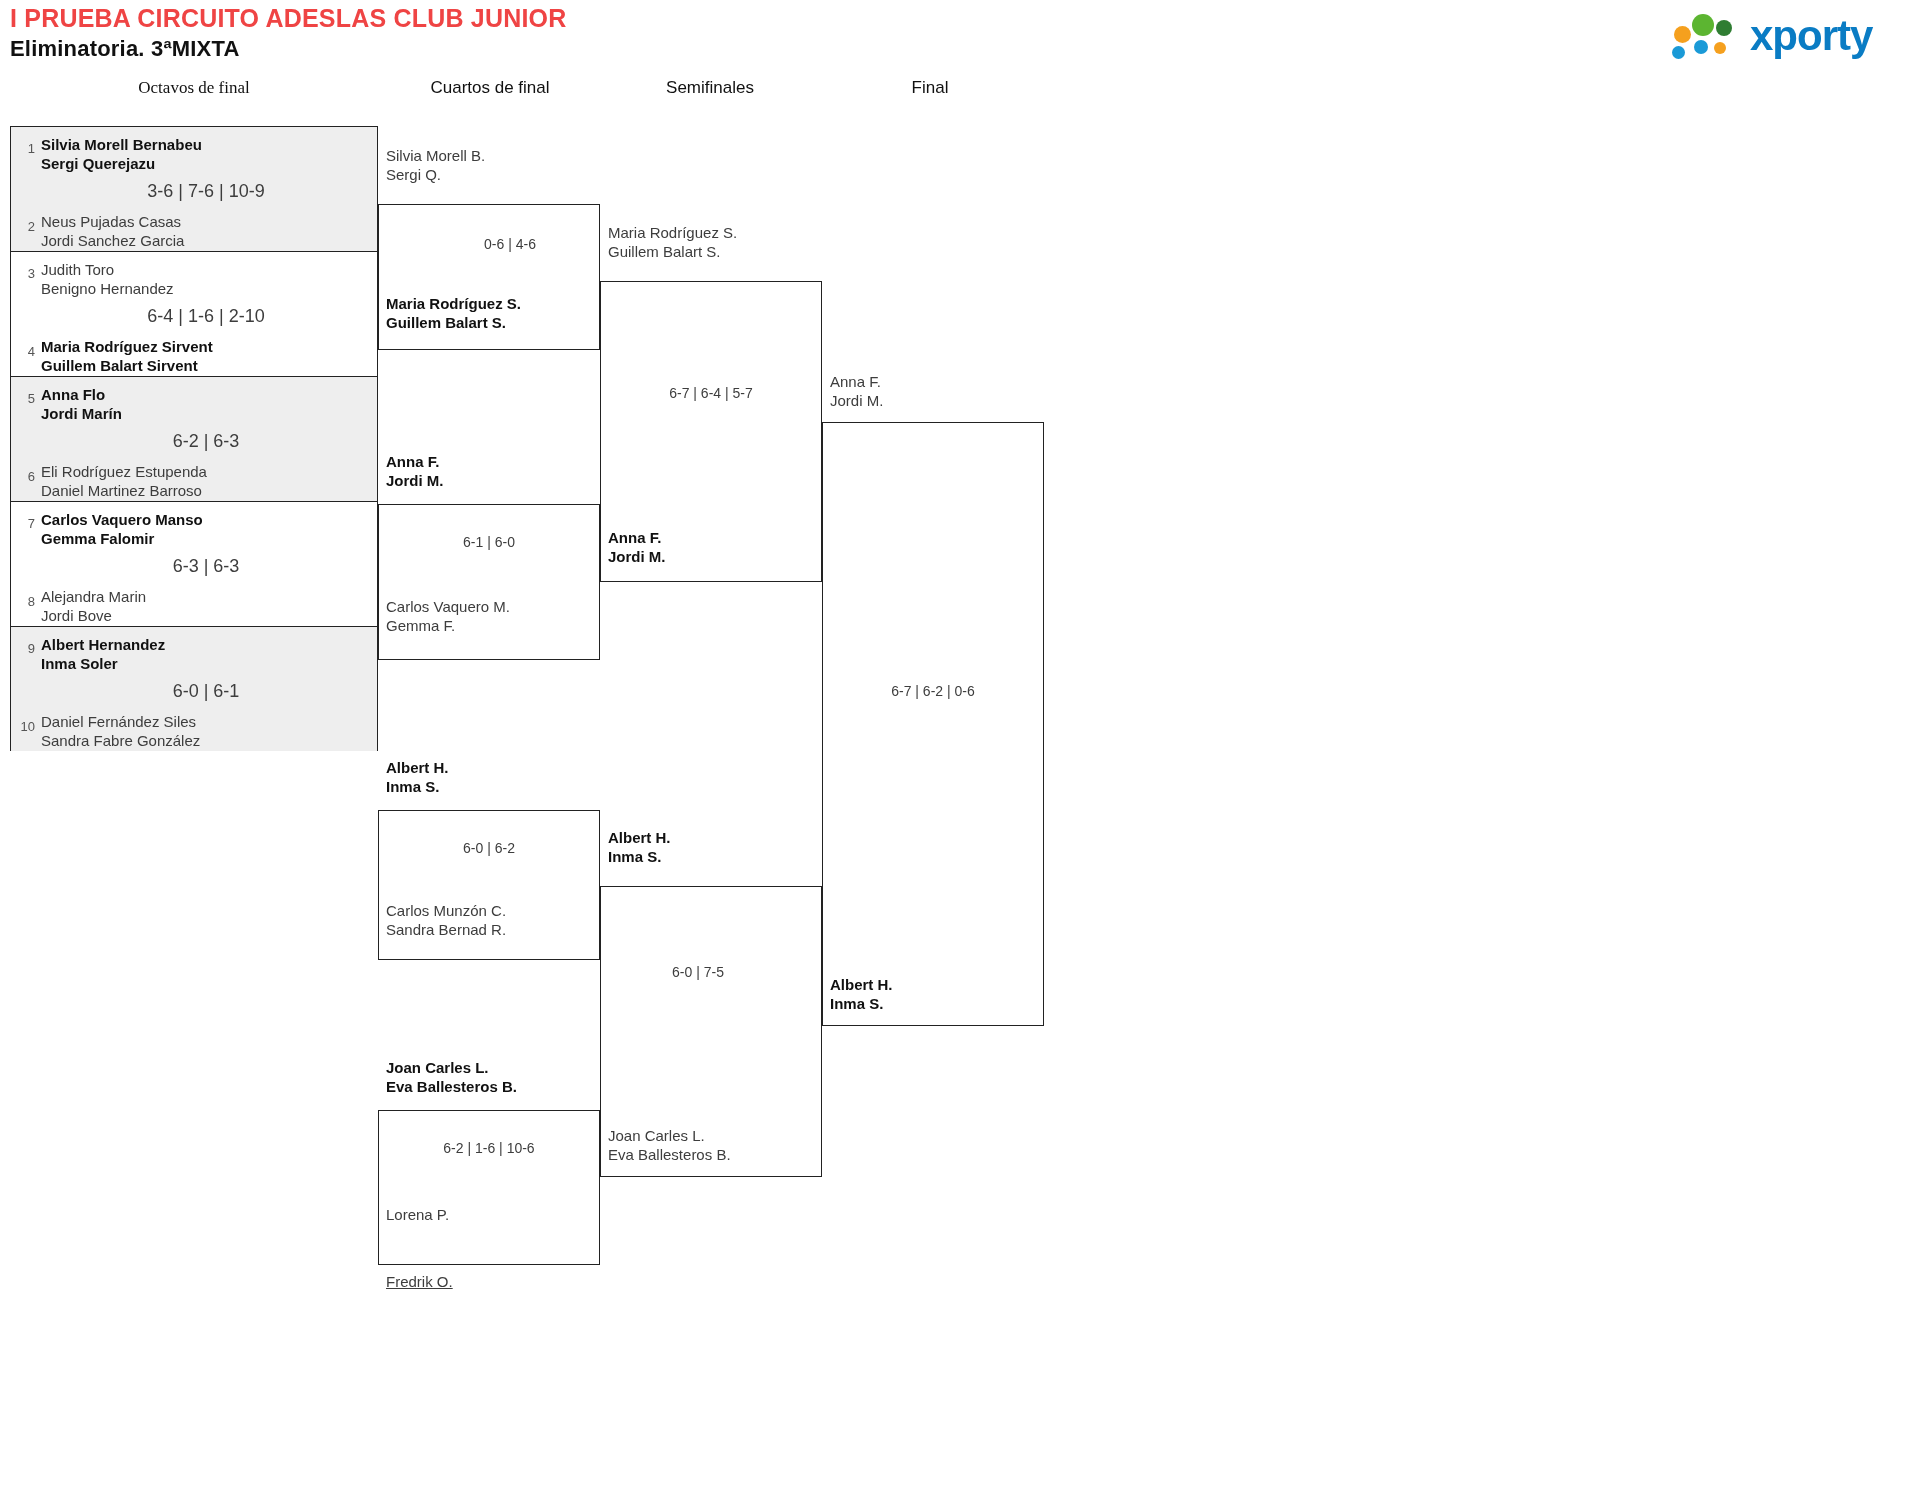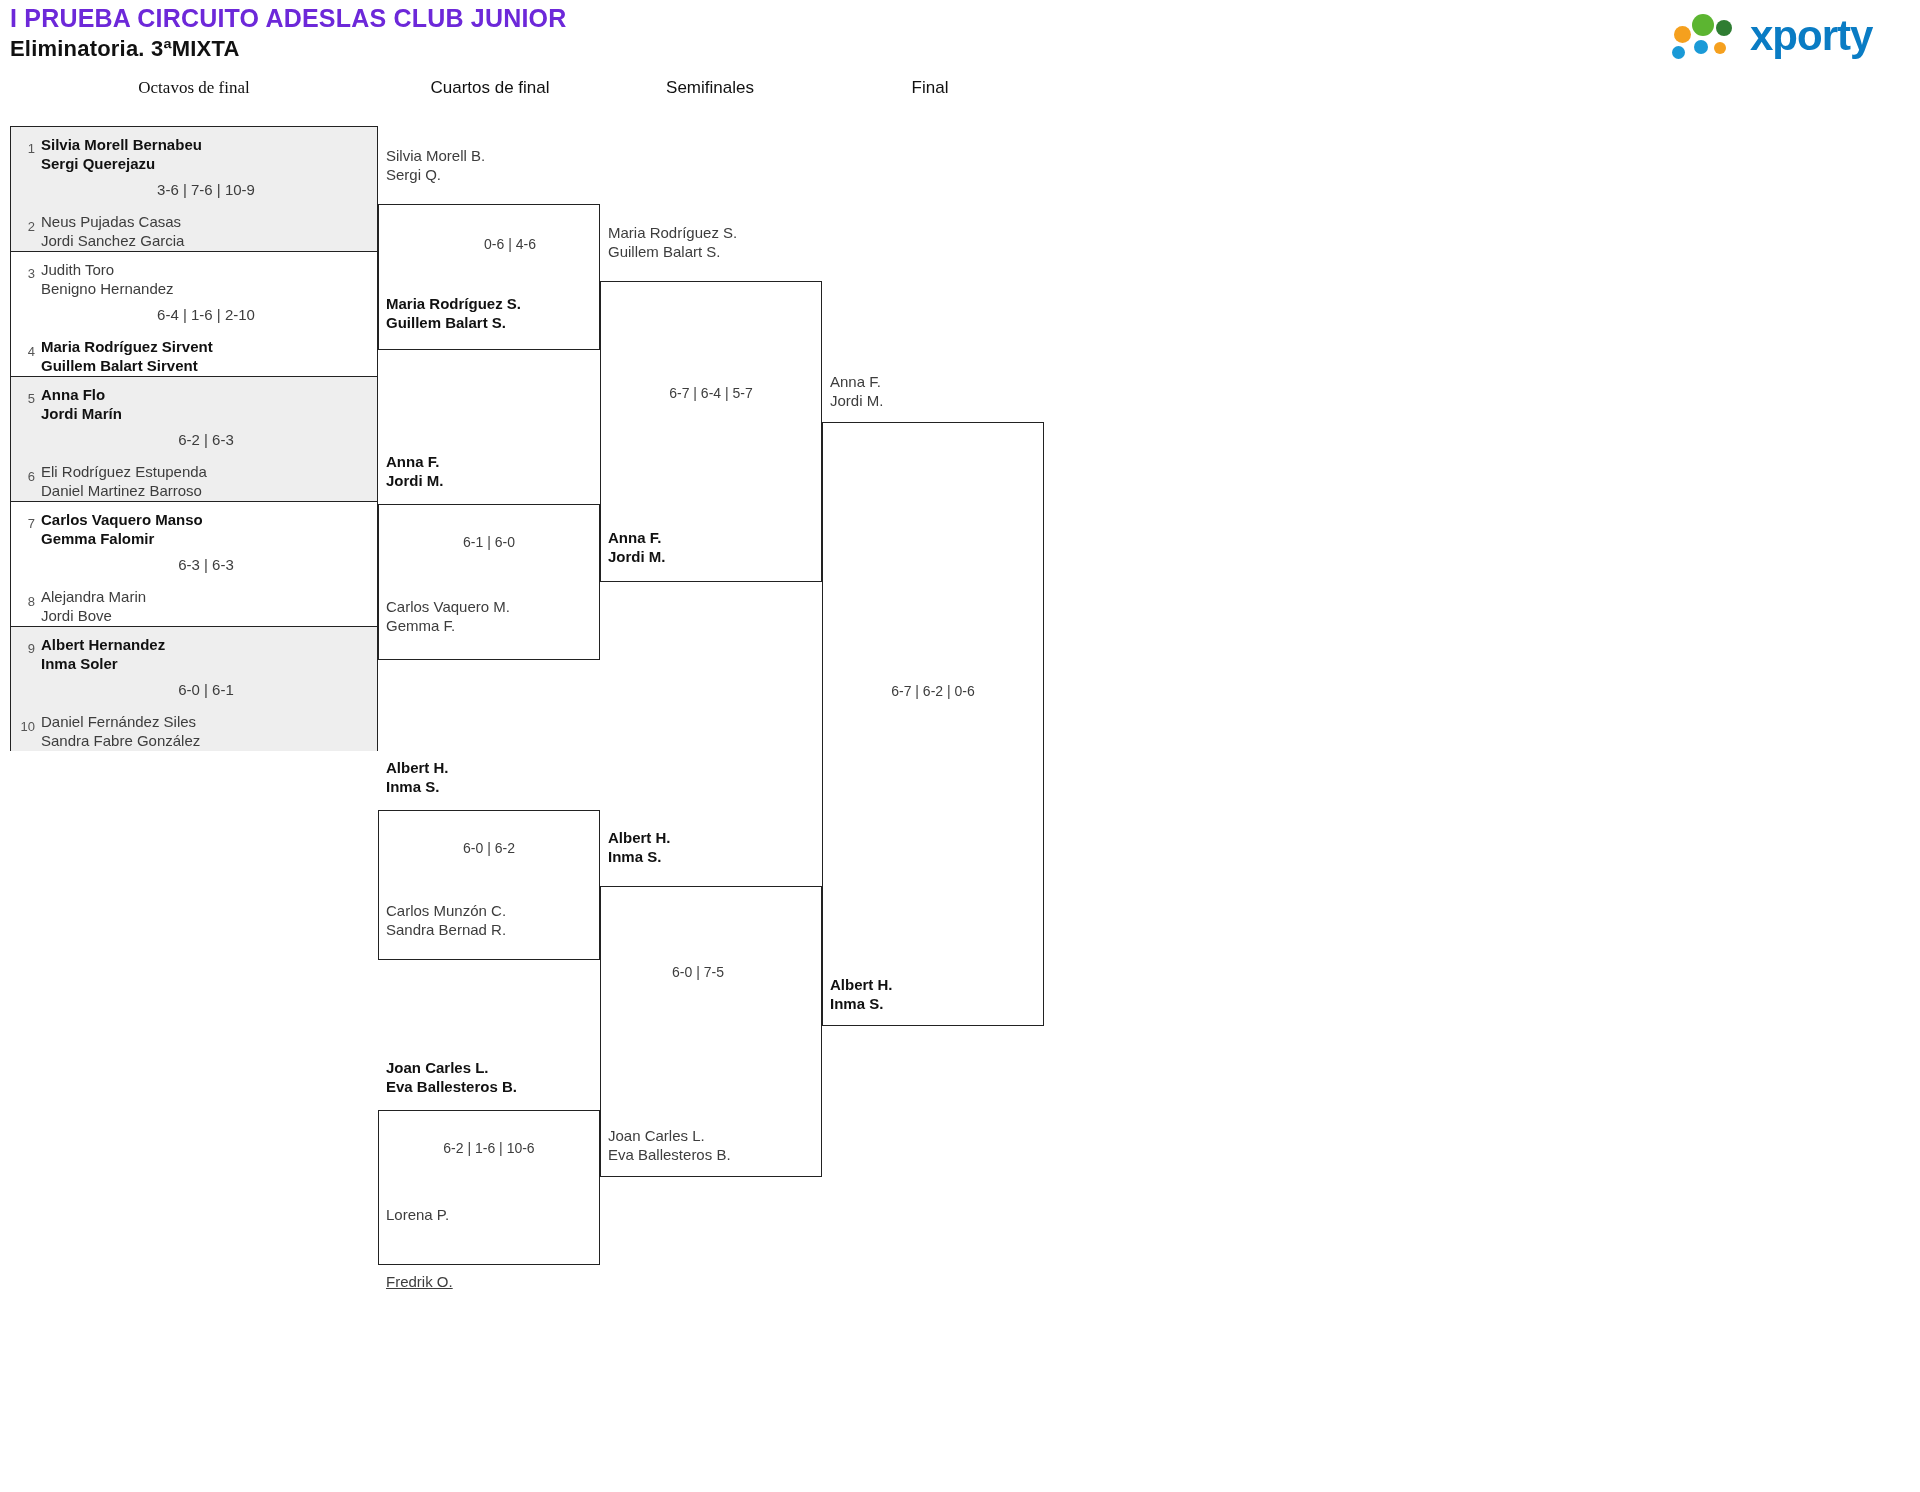--- a/index.html
+++ b/index.html
@@ -11,21 +11,21 @@
     color:#1a1a1a;
     position:relative;
     overflow:hidden;
   }
 
   
   #header { position:absolute; left:0; top:0; width:1920px; height:70px; }
   #title-line1 {
     position:absolute; left:10px; top:4px;
     font-size:25px; font-weight:bold; letter-spacing:0.2px;
-    color:#6d28d9; white-space:nowrap;
+    color:#ef4444; white-space:nowrap;
   }
   #title-line2 {
     position:absolute; left:10px; top:36px;
     font-size:22px; font-weight:bold; letter-spacing:0.2px;
     color:#111; white-space:nowrap;
   }
 
   
   #logo { position:absolute; right:18px; top:8px; width:230px; height:58px; }
   #logo-dots { position:absolute; left:0; top:6px; width:74px; height:48px; }
@@ -59,21 +59,21 @@
     position:absolute; left:6px;
     font-size:13px; color:#555; width:18px; text-align:right;
   }
   .team {
     position:absolute; left:30px;
     font-size:15px; line-height:19px; color:#3d3d3d; white-space:nowrap;
   }
   .team.win { color:#111; font-weight:bold; }
   .score-r1 {
     position:absolute; left:30px; width:330px;
-    text-align:center; font-size:15px; color:#3d3d3d; white-space:nowrap;
+    text-align:center; font-size:18px; color:#3d3d3d; white-space:nowrap;
   }
 
   
   .conn {
     position:absolute;
     border:1.5px solid #222;
   }
   .conn-score {
     position:absolute;
     text-align:center; font-size:14px; color:#3d3d3d; white-space:nowrap;

